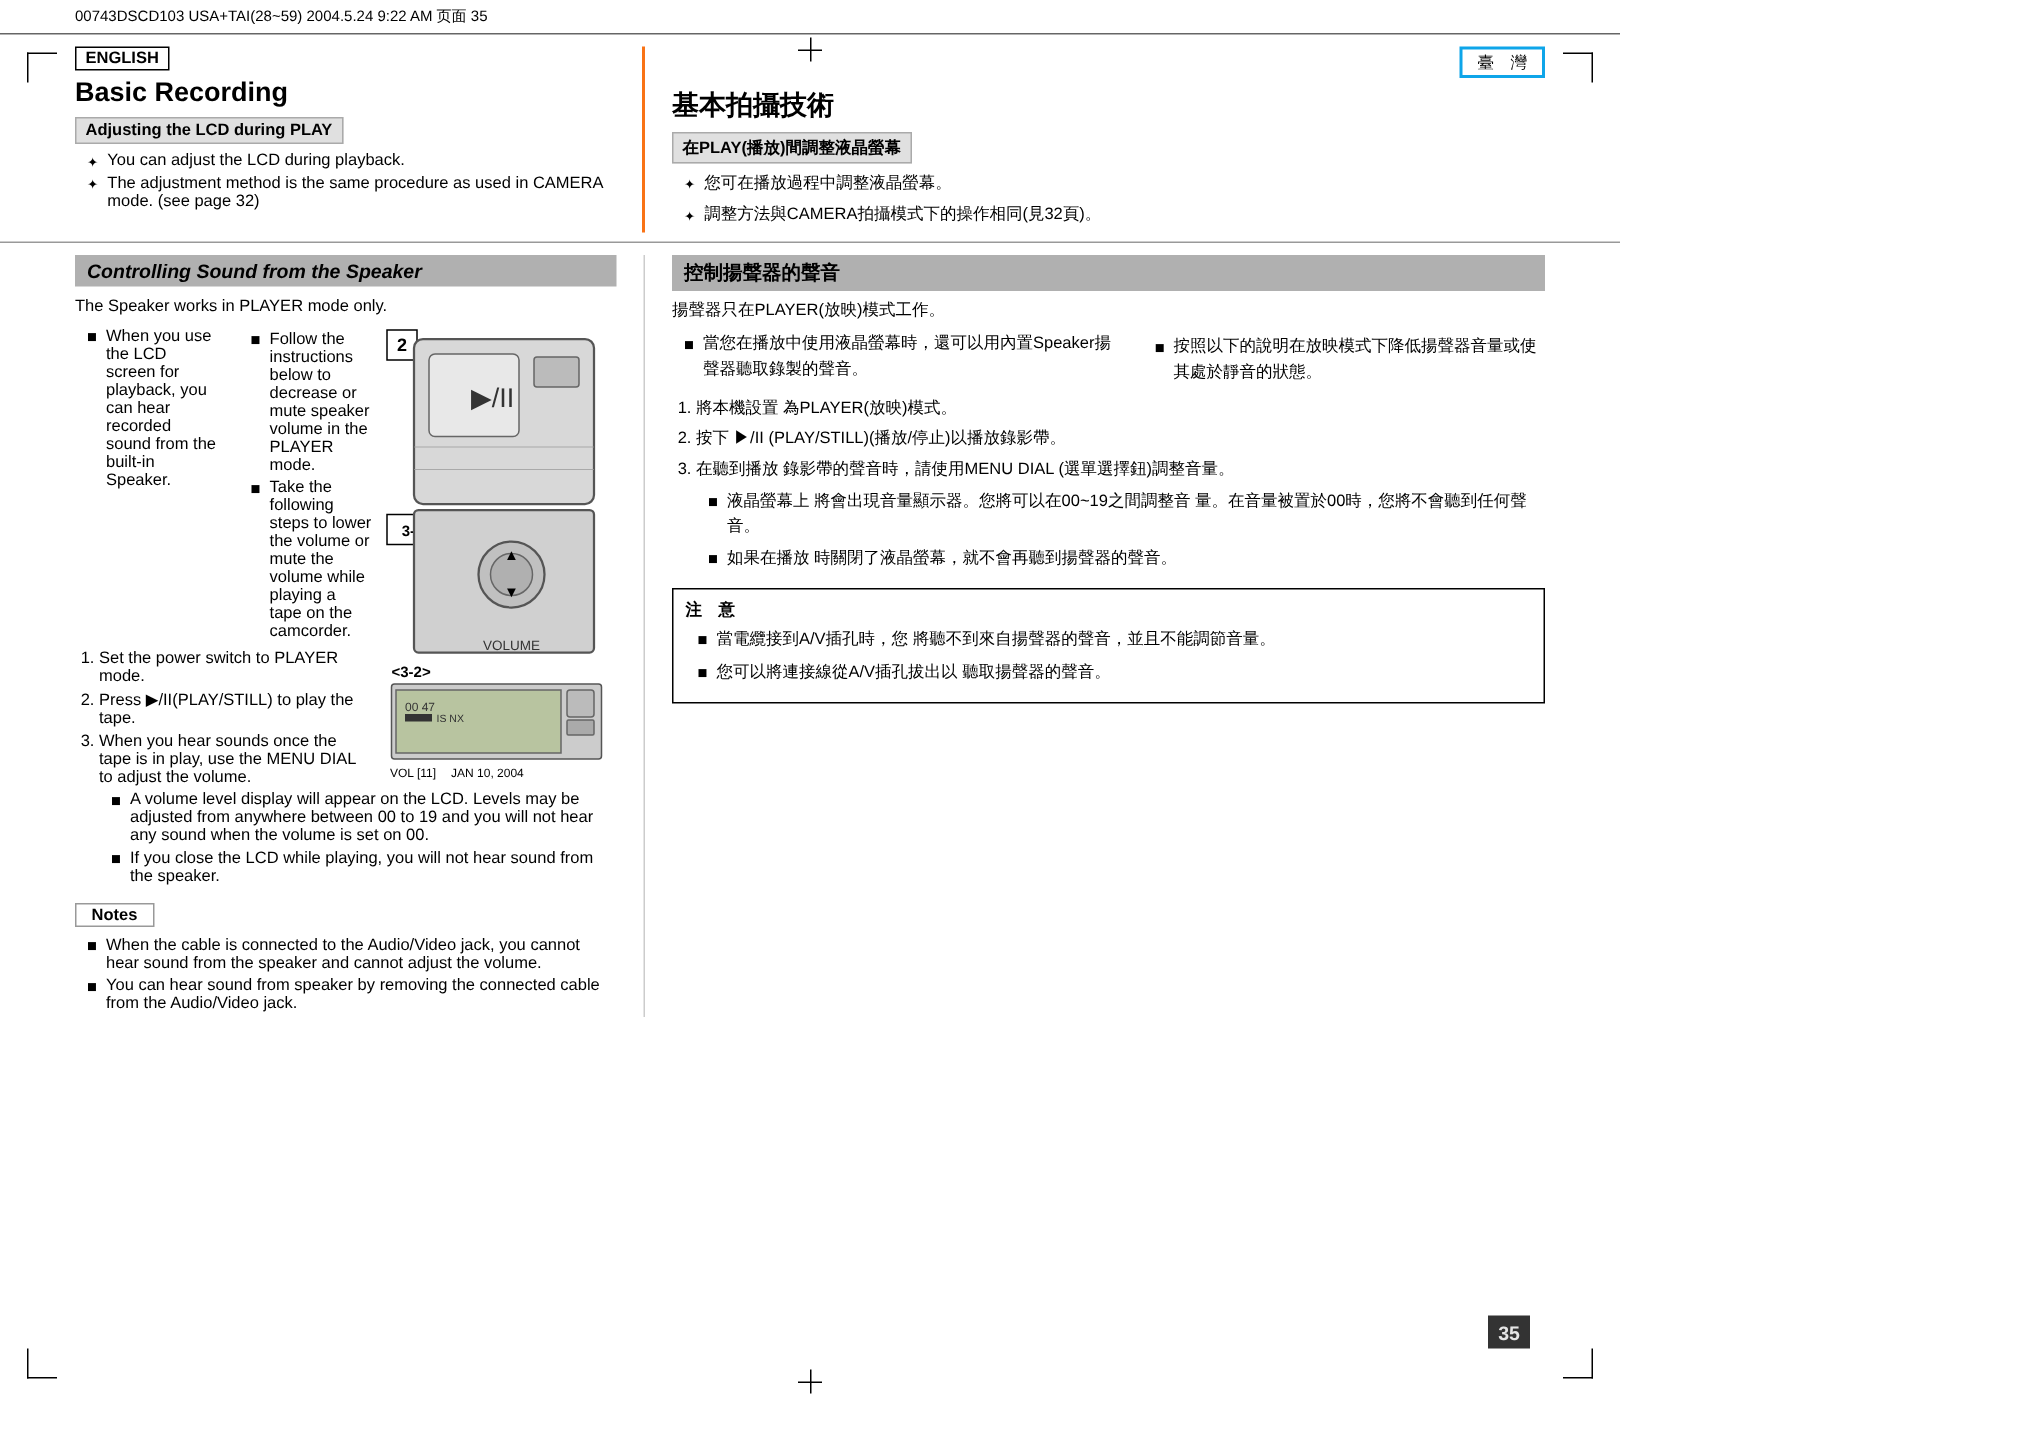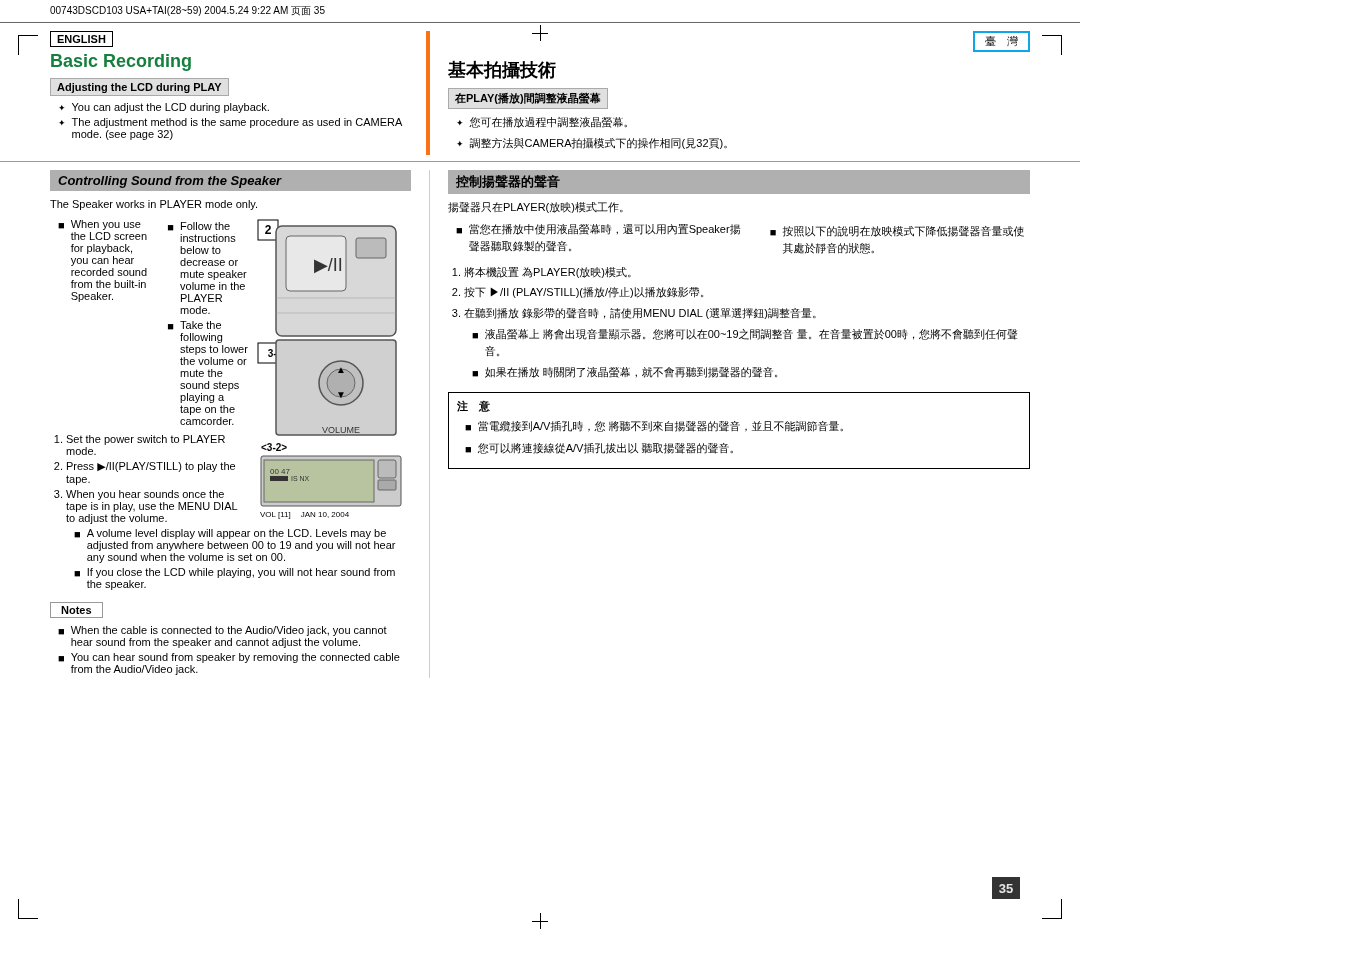--- a/index.html
+++ b/index.html
@@ -88,21 +88,21 @@
       padding: 1px 10px;
       font-size: 11px;
       float: right;
       margin-bottom: 4px;
     }
 
     h1.section-title {
       font-size: 20px;
       font-weight: bold;
       margin-bottom: 8px;
-      color: #15803d;
+      color: #000000;
     }
 
     
     .notes-box {
       border: 1px solid #999;
       display: inline-block;
       padding: 1px 10px;
       margin-bottom: 6px;
       margin-top: 4px;
     }
@@ -210,21 +210,21 @@
   <div class="reg-mark reg-mark-br"></div>
 
   <div class="crosshair-top"></div>
 
   <div class="page-header">
     <span>00743DSCD103 USA+TAI(28~59)  2004.5.24  9:22 AM  页面 35</span>
   </div>
 
   <div style="display:flex; padding: 8px 50px 6px; border-bottom: 1px solid #999;">
 
-    <div style="width:380px; padding-right:12px; border-right:4px solid #f97316;">
+    <div style="width:380px; padding-right:12px; border-right:2px solid #f97316;">
       <span class="english-badge">ENGLISH</span>
       <h1 class="section-title" style="font-size:18px; font-weight:bold; margin-bottom:6px;">Basic Recording</h1>
       <div class="subsection-heading">Adjusting the LCD during PLAY</div>
       <ul class="diamond-bullet">
         <li>
             <span>You can adjust the LCD during playback.</span>
           </li>
         <li>
             <span>The adjustment method is the same procedure as used in CAMERA mode. (see page 32)</span>
           </li>
@@ -307,21 +307,21 @@
             <span>VOL  [11]</span>
             <span>JAN 10, 2004</span>
           </div>
         </div>
 
         <ul class="square-bullet" style="font-size:11px; padding-right:4px;">
           <li>
             <span>When you use the LCD screen for playback, you can hear recorded sound from the built-in Speaker.</span>
             <ul class="sub-bullet" style="margin-top:2px;">
               <li>Follow the instructions below to decrease or mute speaker volume in the PLAYER mode.</li>
-              <li>Take the following steps to lower the volume or mute the sound steps playing a tape on the camcorder.</li>
+              <li>Take the following steps to lower the volume or mute the volume while playing a tape on the camcorder.</li>
             </ul>
           </li>
         </ul>
 
         <ol class="numbered-list" style="font-size:11px; padding-right: 4px; clear:none;">
           <li>Set the power switch to PLAYER mode.</li>
           <li>Press ▶/II(PLAY/STILL) to play the tape.</li>
           <li>
             <span>When you hear sounds once the tape is in play, use the MENU DIAL to adjust the volume.</span>
             <ul class="square-bullet" style="margin-top:3px;">

